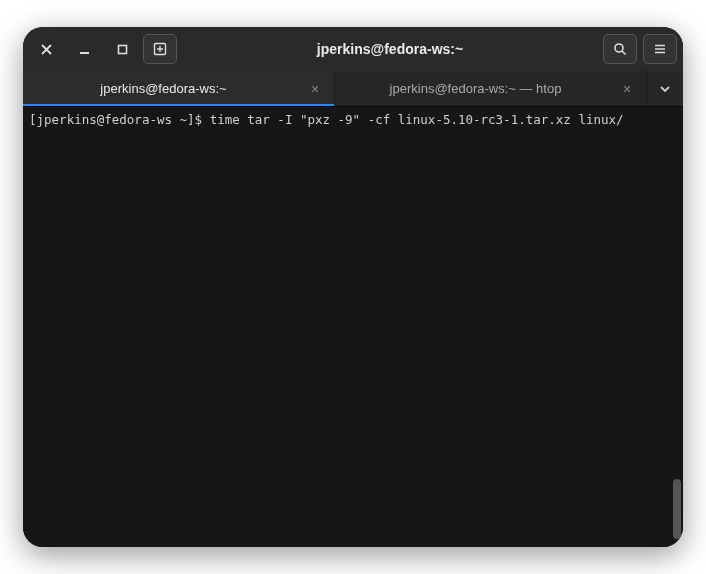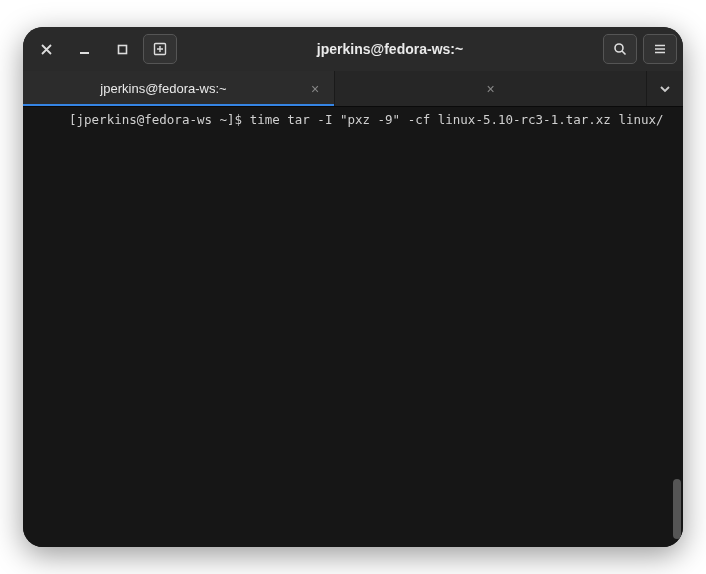--- a/index.html
+++ b/index.html
@@ -132,21 +132,20 @@
       padding: 4px 6px;
       font-family: "DejaVu Sans Mono", "Liberation Mono", monospace;
       font-size: 12.5px;
       color: #d0d0d0;
       position: relative;
       overflow: hidden;
     }
     .terminal-line {
       white-space: pre;
       line-height: 1.45;
-      margin-left: 40px;
     }
     .prompt {
       color: #d0d0d0;
     }
     .scrollbar {
       position: absolute;
       right: 2px;
       bottom: 8px;
       width: 8px;
       height: 60px;
@@ -215,20 +214,21 @@
   </div>
 
   <div class="tabbar">
     <div class="tab active">
       <span class="tab-label">jperkins@fedora-ws:~</span>
       <span class="tab-close">
         <span>×</span>
       </span>
     </div>
     <div class="tab">
+      <span class="tab-label">jperkins@fedora-ws:~ — htop</span>
       <span class="tab-close">
         <span>×</span>
       </span>
     </div>
     <div class="tab-dropdown">
       <span>
         <svg width="12" height="12" viewBox="0 0 12 12">
             <path d="M2 4 L6 8 L10 4" stroke="#ccc" stroke-width="1.8" fill="none"></path>
           </svg>
       </span>

